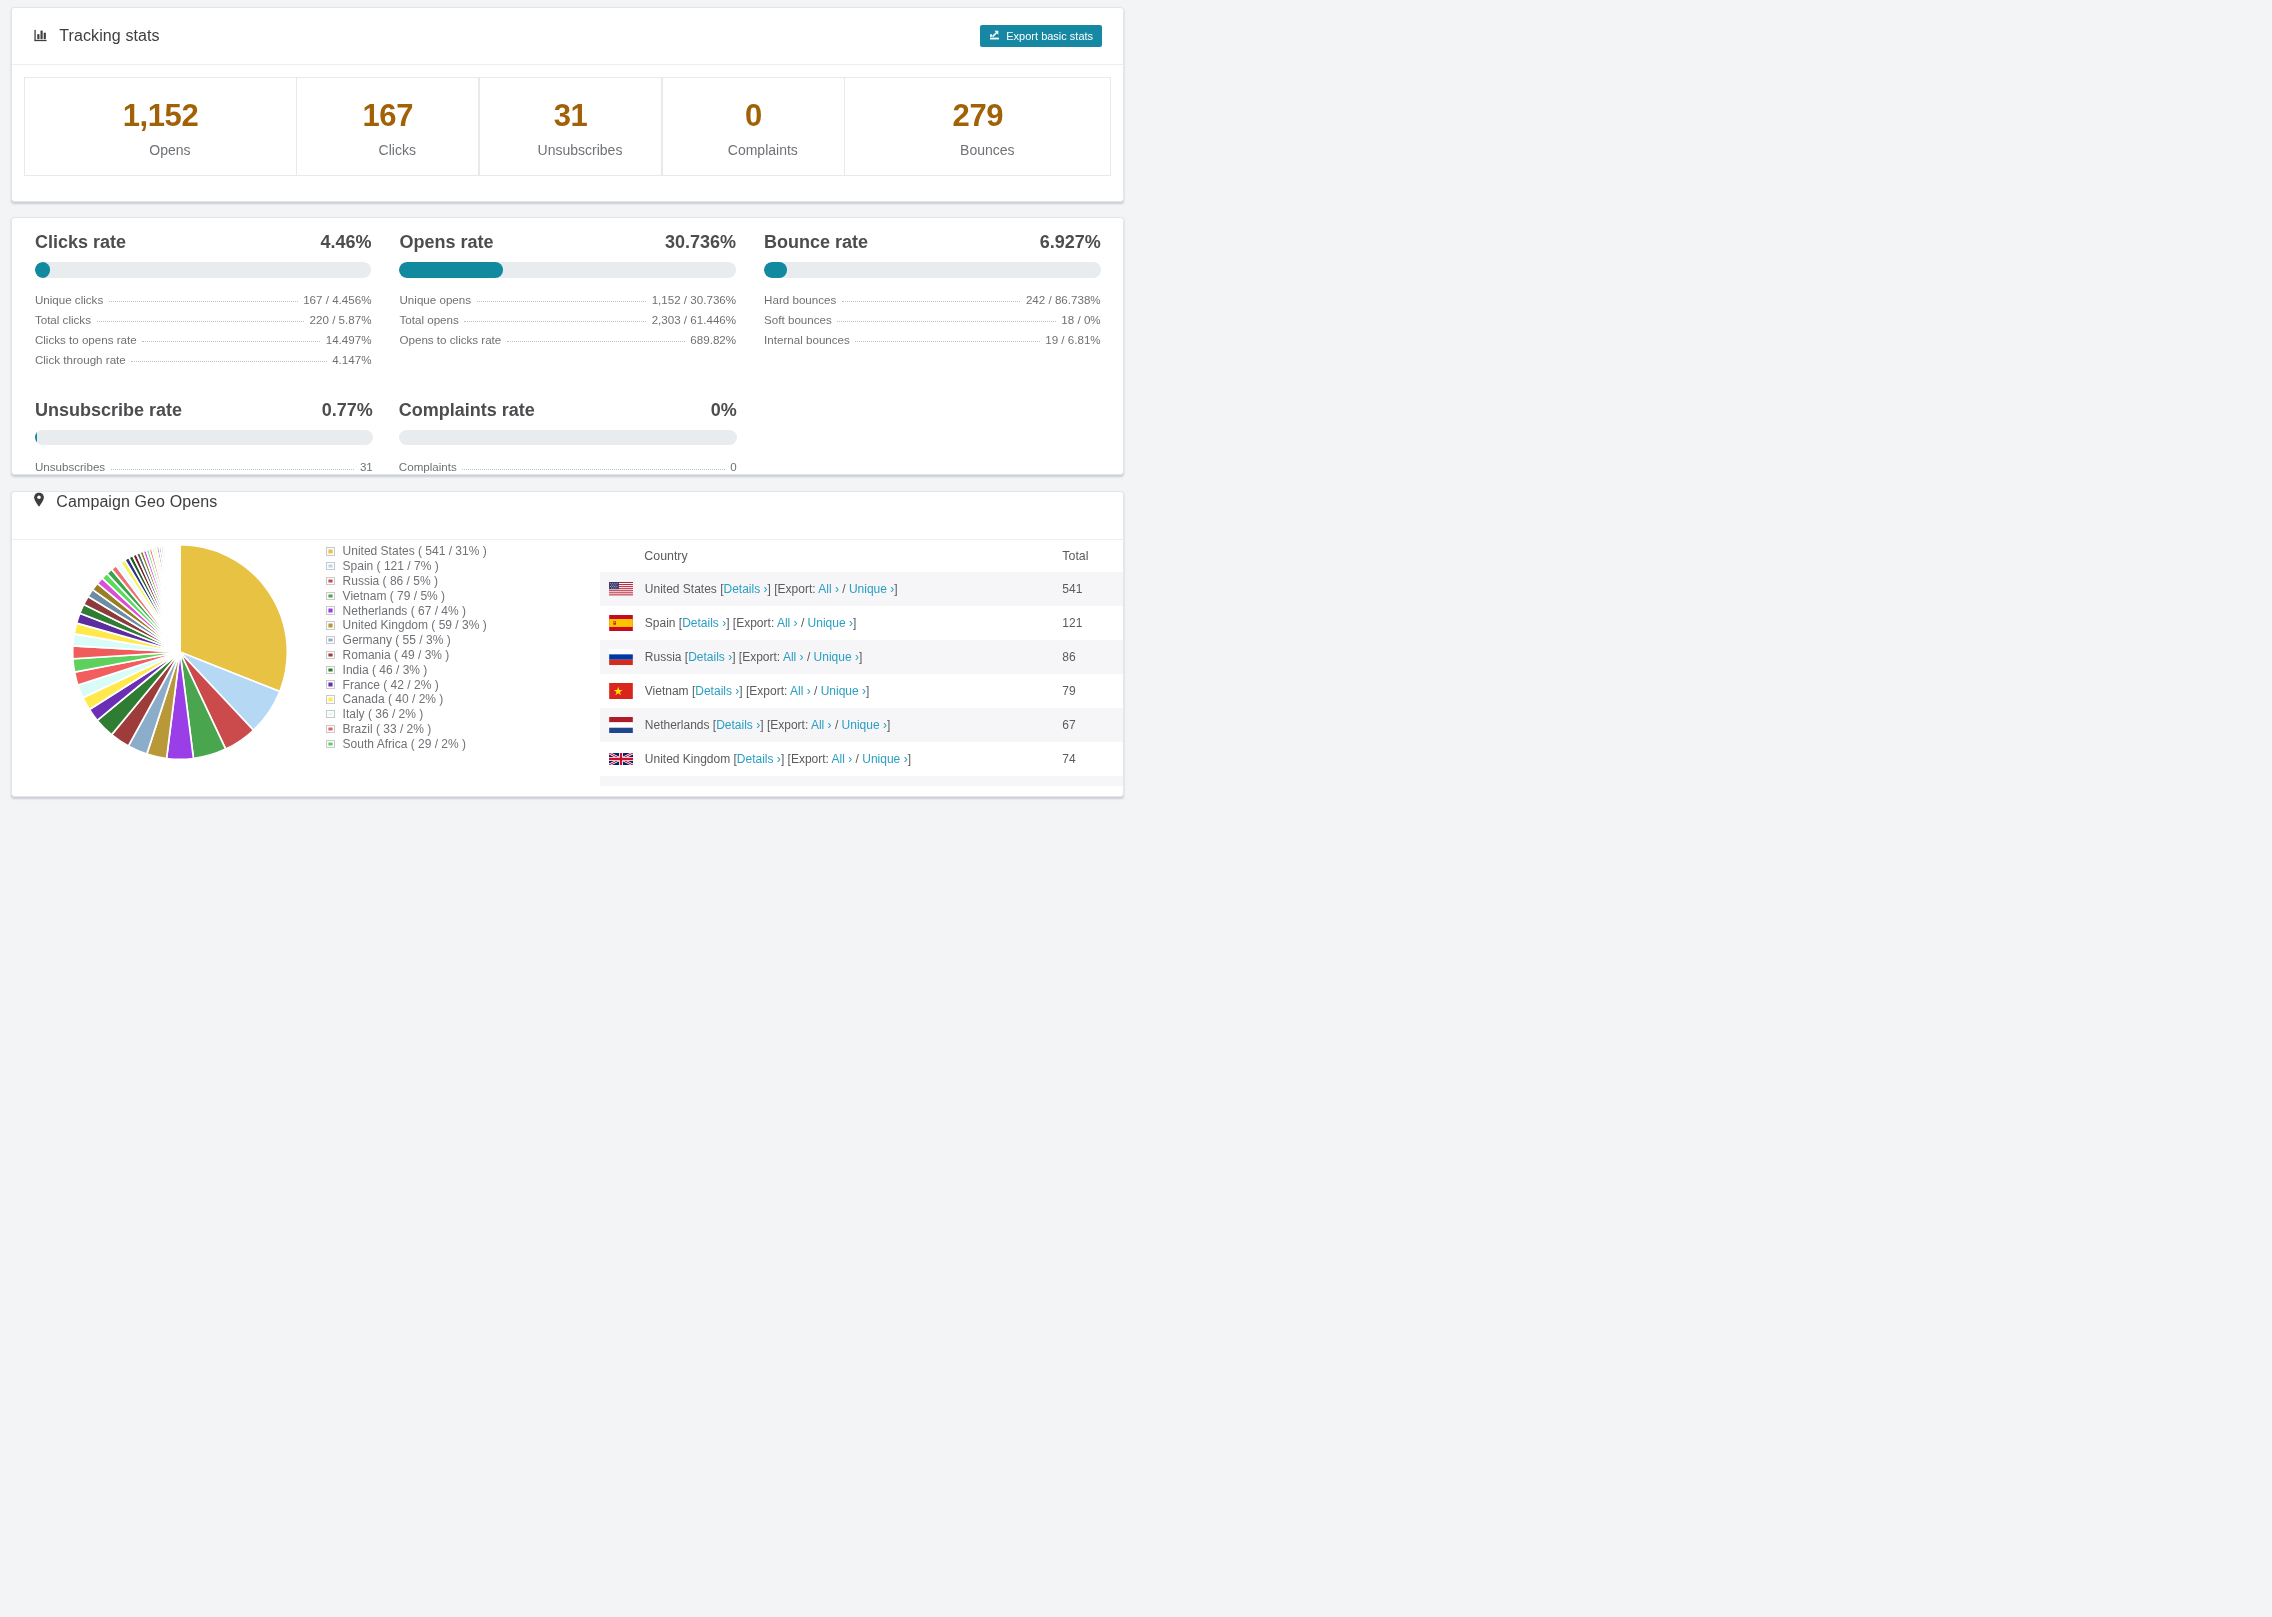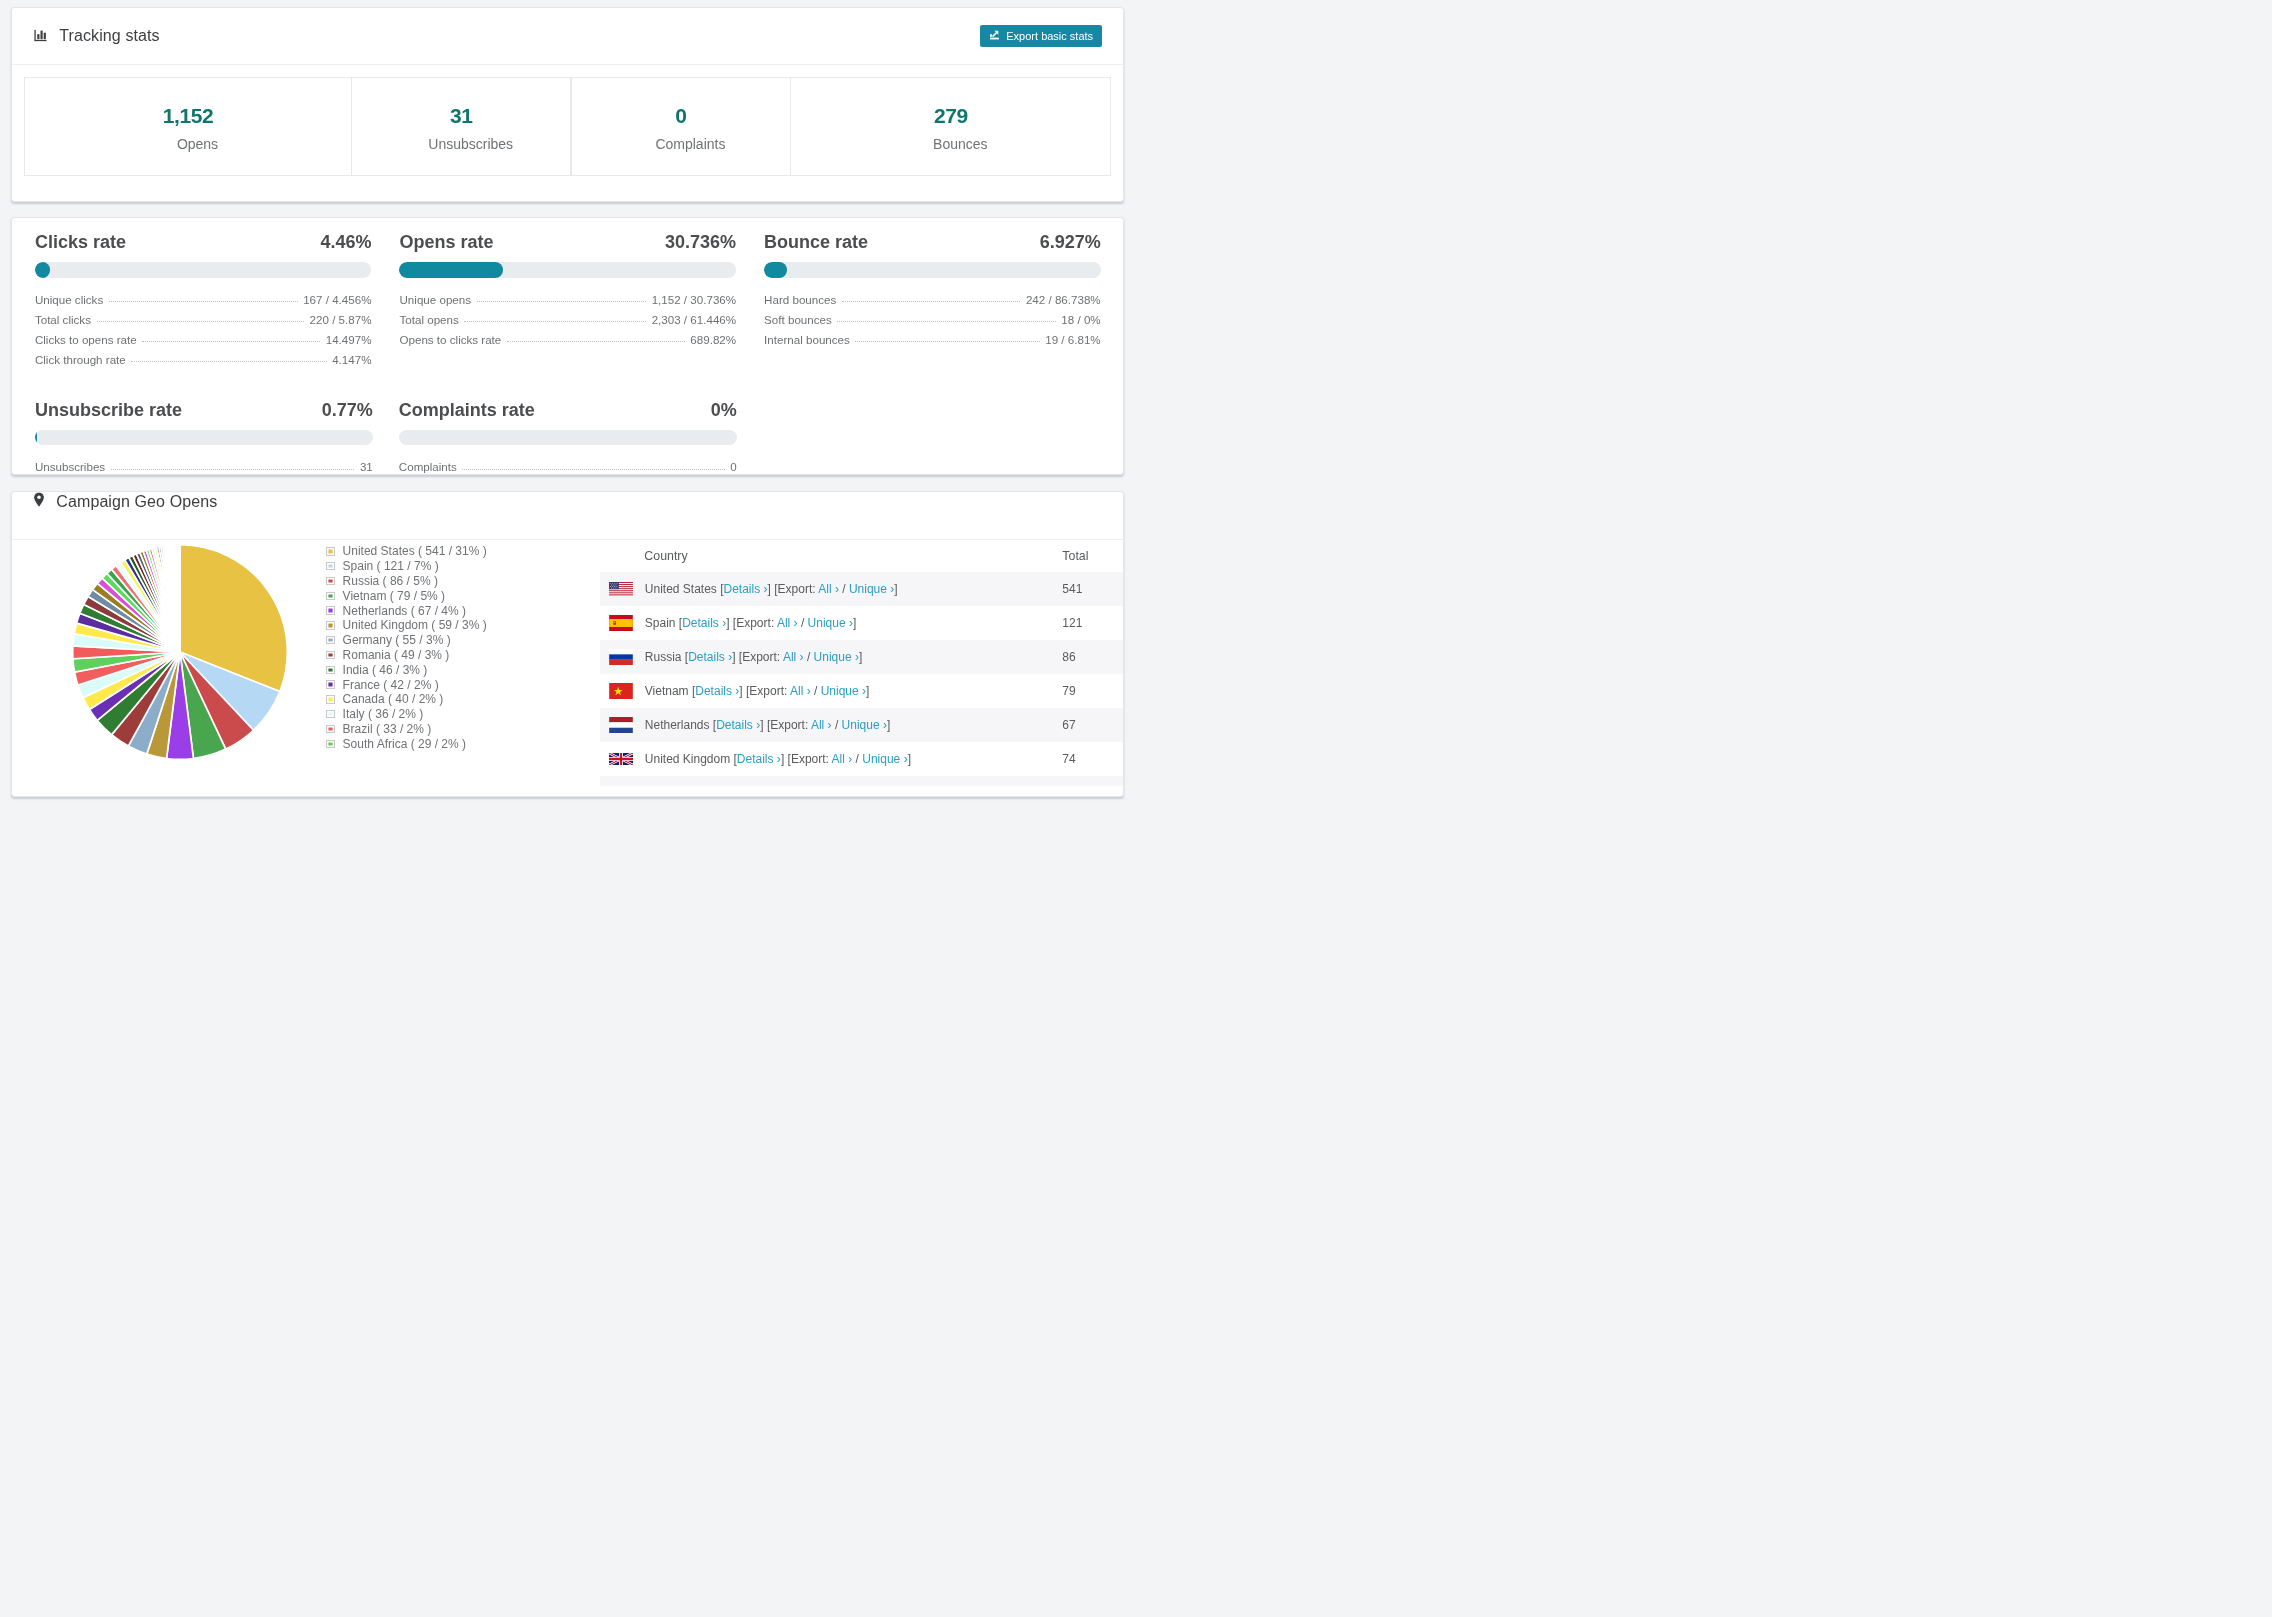--- a/index.html
+++ b/index.html
@@ -28,21 +28,21 @@
     height:22.6px; padding:0 9.2px; font-size:11px; font-family:"Liberation Sans",sans-serif;
     display:flex; align-items:center; gap:5.6px; cursor:pointer;
   }
   .summary { display:flex; margin:12px 12px 0; }
   .sum-box {
     border:0.7px solid #e7e9ec; margin-left:-0.7px; height:99px;
     display:flex; flex-direction:column; align-items:center; justify-content:center; padding-top:2.8px;
   }
   .sum-box:first-child { margin-left:0; }
   .fw1 { flex:1.49; } .fw2 { flex:1; } .fw3 { flex:1.46; }
-  .sum-value { font-size:21px; font-weight:700; color:#0f766e; letter-spacing:-0.4px;text-align:center; }
+  .sum-value { font-size:31px; font-weight:700; color:#a16207; letter-spacing:-0.4px;text-align:center; }
   .sum-label { font-size:14px; color:#6f7276; margin-top:7.8px;margin-left:19px; }
   
   #card-rates { left:11.3px; top:217px; width:1113px; height:258px; padding:14px 22.6px; }
   .rates-grid { display:grid; grid-template-columns:1fr 1fr 1fr; column-gap:28px; }
   .rates-grid.second { margin-top:32px;gap:26px; }
   .rate-head { display:flex; justify-content:space-between; font-size:18px; font-weight:700; color:#4c4d4f; }
   .rate-bar { height:15.5px; border-radius:7.8px; background:#e9ecef; margin-top:9.2px; overflow:hidden; }
   .rate-fill { height:100%; background:#11899e; border-radius:7.8px; min-width:0; }
   .rate-rows { margin-top:10px; }
   .rrow { display:flex; align-items:flex-end; height:20px; font-size:11.6px; color:#6e7174; }
@@ -94,20 +94,24 @@
           <path d="M7.6 2.6 h5.6 v5.6 z" fill="#fff"></path>
         </svg>
       </span>
       <span>Export basic stats</span>
     </button>
   </div>
   <div class="summary">
     <div class="sum-box fw1">
       <div class="sum-value">1,152</div>
       <div class="sum-label">Opens</div>
+    </div>
+    <div class="sum-box fw2">
+      <div class="sum-value">167</div>
+      <div class="sum-label">Clicks</div>
     </div>
     <div class="sum-box fw2">
       <div class="sum-value">31</div>
       <div class="sum-label">Unsubscribes</div>
     </div>
     <div class="sum-box fw2">
       <div class="sum-value">0</div>
       <div class="sum-label">Complaints</div>
     </div>
     <div class="sum-box fw3">

